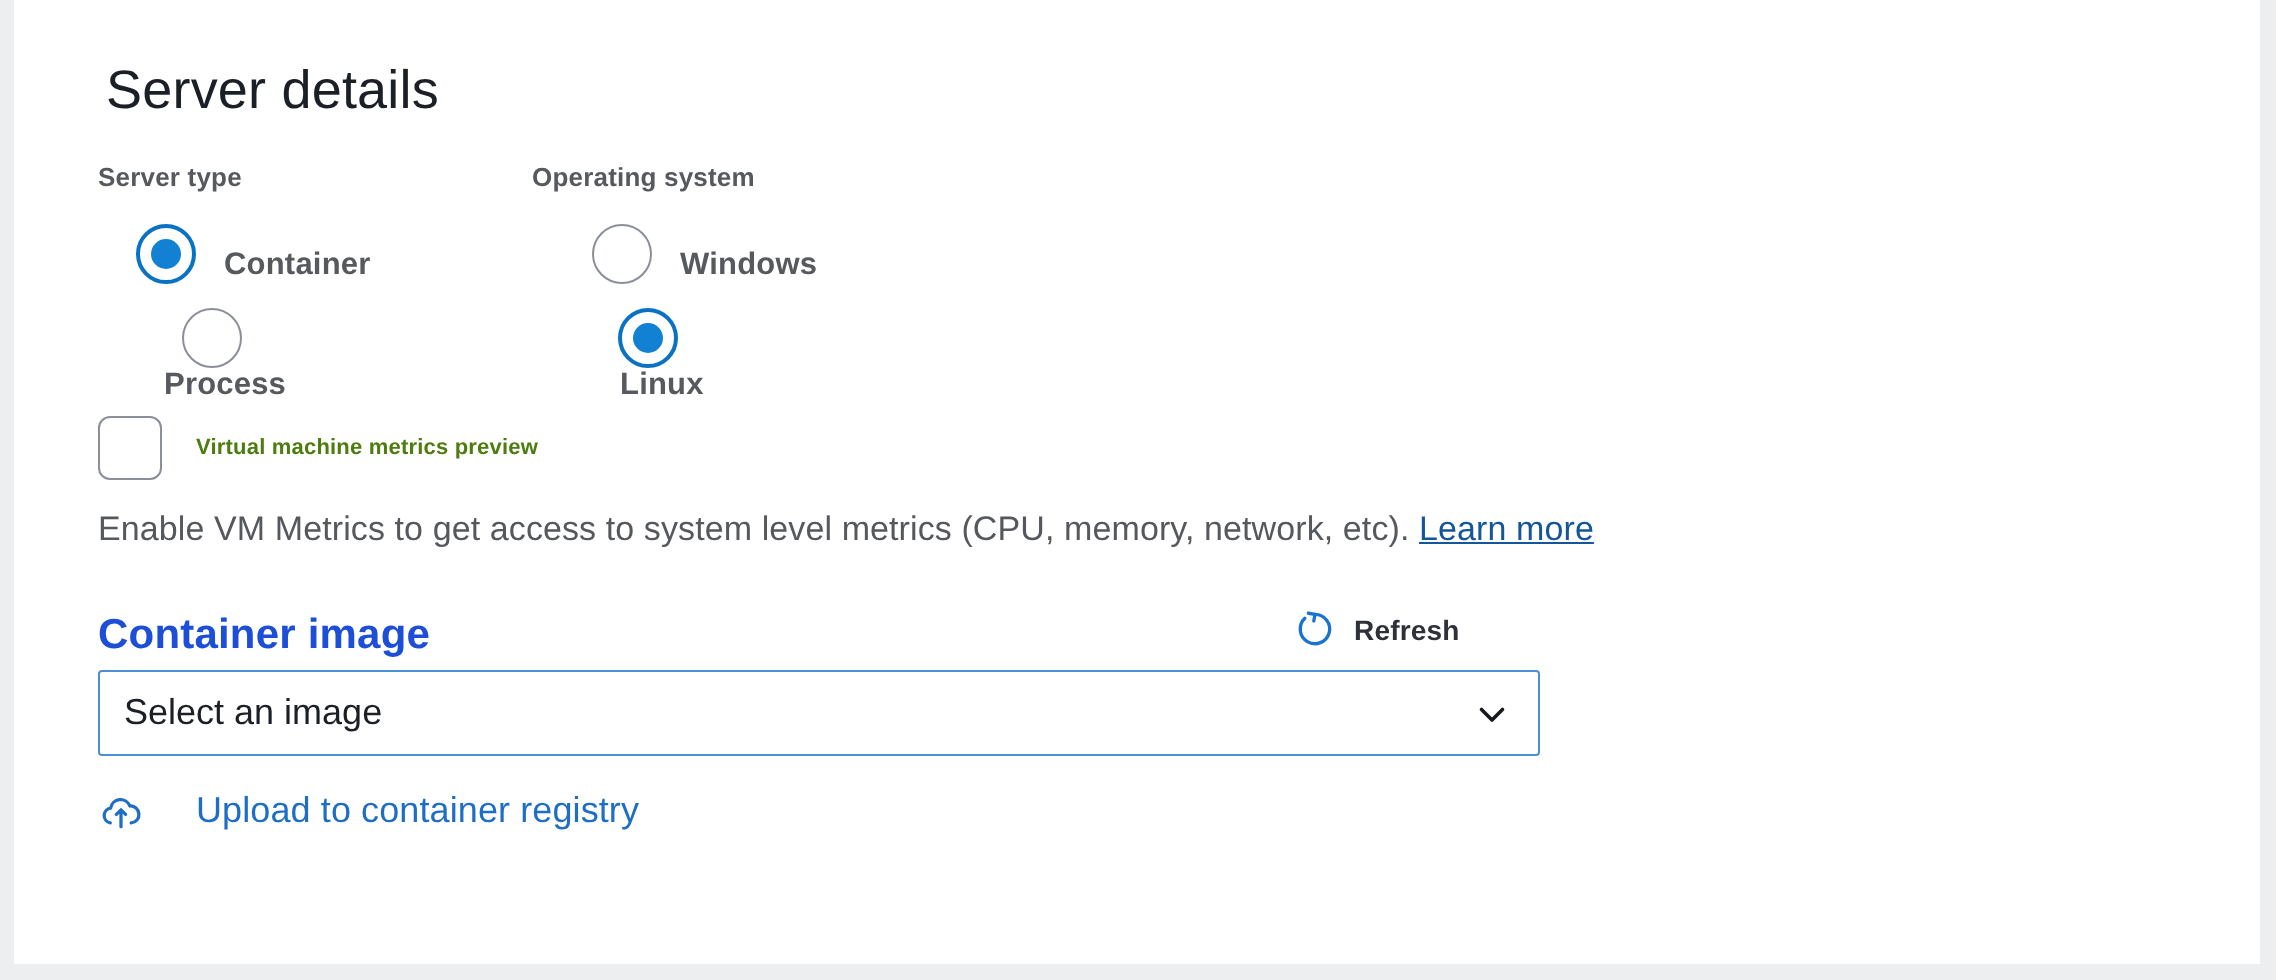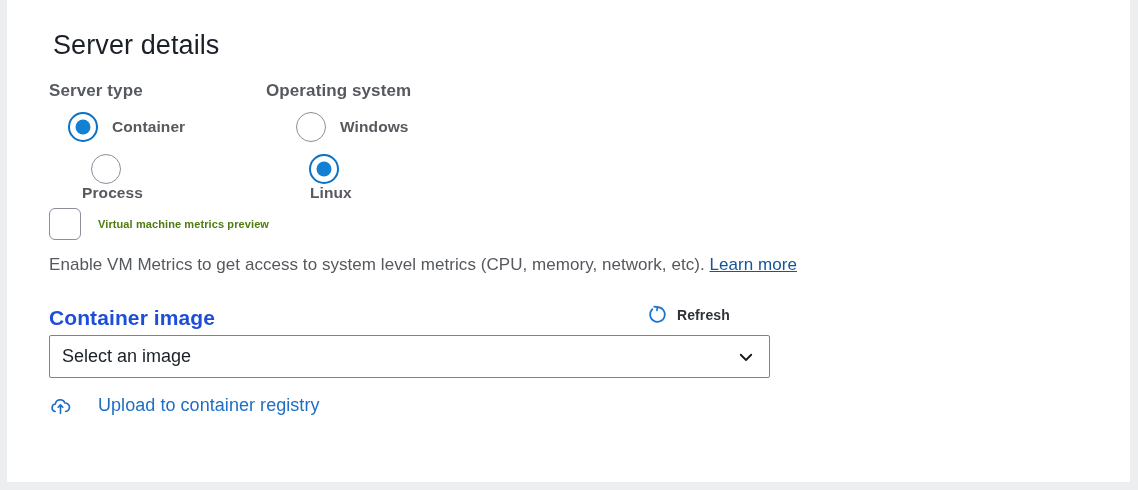--- a/index.html
+++ b/index.html
@@ -42,21 +42,21 @@
   }
 
   
   .group-row {
     position: relative;
     margin-top: 19px;
     height: 24px;
   }
   .group-label {
     position: absolute;
-    font-size: 17px;
+    font-size: 13px;
     font-weight: bold;
     color: #56595e;
     letter-spacing: 0.1px;
     text-align: right;
   }
   .group-label.col1 { left: 6px; }
   .group-label.col2 { left: 223px; }
 
   
   .radio-grid {
@@ -97,21 +97,21 @@
   .radio-option .radio-text {
     margin-left: 14px;
     font-size: 15.5px;
     font-weight: bold;
     color: #56595e;
     white-space: nowrap;
     letter-spacing: 0.1px;
   }
   .r-c1 { left: 25px; }
   .r-c2 { left: 253px; }
-  .r-row1 { top: 0px; }
+  .r-row1 { top: 0px; align-items: flex-end; }
   .r-row2 { top: 42px; flex-direction: column; }
 
   
   .checkbox-row {
     position: relative;
     margin-top: 10px;
     display: flex;
     align-items: center;
     height: 32px;
   }

